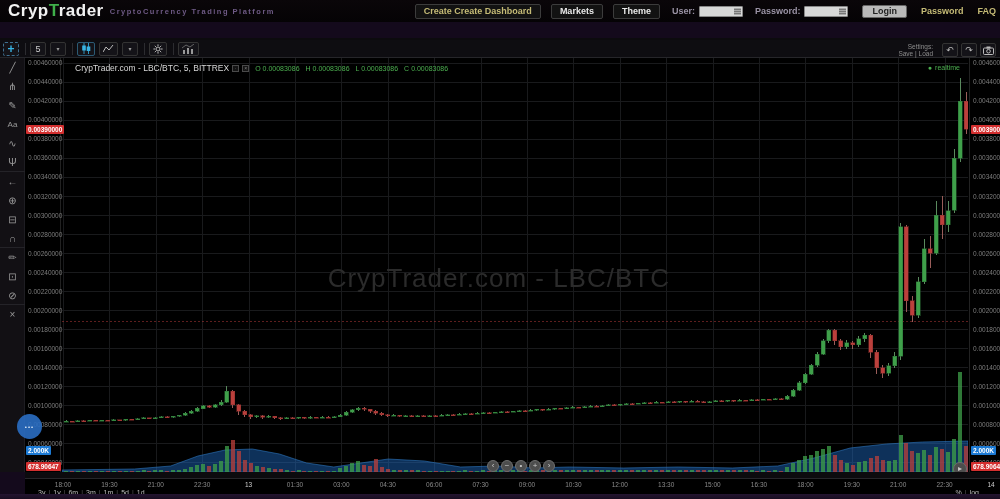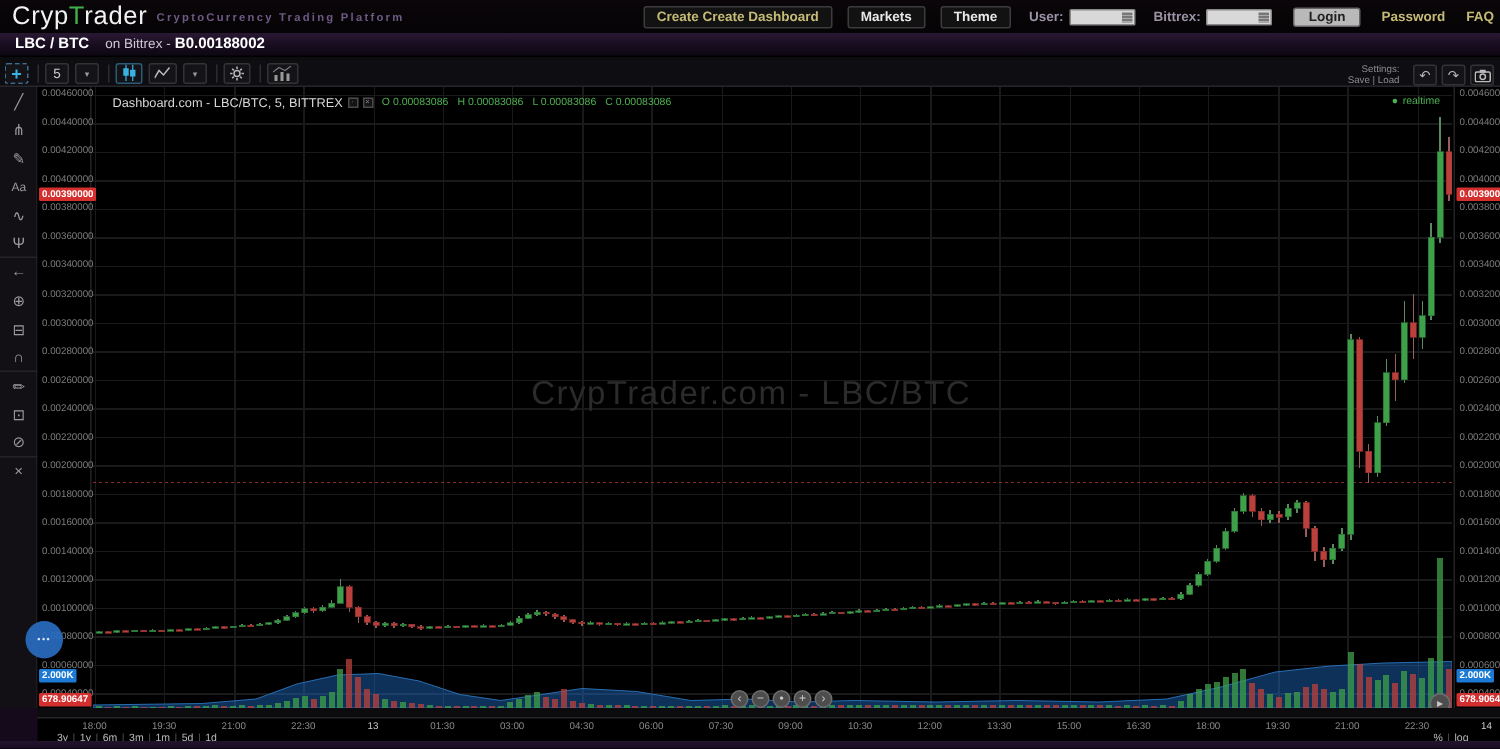--- a/index.html
+++ b/index.html
@@ -2,21 +2,21 @@
 <html><head>
 <meta charset="utf-8">
 <style>
   * { margin:0; padding:0; box-sizing:border-box; }
   html,body { width:1000px; height:499px; overflow:hidden; background:#0d0612; }
   body { font-family:"Liberation Sans", sans-serif; position:relative; }
   #root { position:absolute; inset:0; width:1000px; height:499px; background:#140a1c; overflow:hidden; }
 
   
   #header { position:absolute; left:0; top:0; width:1000px; height:22px; background:linear-gradient(#0a0609,#050305); z-index:30; display:flex; align-items:center; }
-  #logo { margin-left:8px; font-size:17px; font-weight:normal; color:#f2f2f2; letter-spacing:0.5px; }
+  #logo { margin-left:8px; font-size:17px; font-weight:bold; color:#f2f2f2; letter-spacing:0.5px; }
   #logo .accent { color:#3faf4a; }
   #tagline { margin-left:6px; font-size:7.5px; font-weight:bold; letter-spacing:1.5px; color:#6e5a85; margin-top:0; }
   .hbtn { height:15px; border:1px solid #3c3c3c; background:#121212; border-radius:2px; color:#e8e8e8; font-size:9px; font-weight:bold; display:flex; align-items:center; padding:0 8px; margin-left:10px; cursor:pointer; }
   .hbtn.gold { color:#c5bb76; }
   #header-right { position:absolute; right:4px; top:0; height:22px; display:flex; align-items:center; }
   .hlabel { color:#9a93a5; font-size:9px; font-weight:bold; margin-left:12px;text-align:center; }
   .hinput { width:44px; height:11px; background:#d8d8d8; border:1px solid #888; border-radius:1px; margin-left:4px; position:relative; }
   .hinput .grid-ico { position:absolute; right:1px; top:1px; width:7px; height:7px; background:repeating-linear-gradient(#aaa 0 1px,#777 1px 2px); }
   #login-btn { height:13px; background:#b9b9b9; border:1px solid #666; border-radius:2px; color:#222; font-size:9px; font-weight:bold; display:flex; align-items:center; padding:0 9px; margin-left:14px; cursor:pointer; }
   .hlink { color:#c5bb76; font-size:9px; font-weight:bold; margin-left:14px; cursor:pointer; white-space:nowrap; }
@@ -65,21 +65,21 @@
   #legend-row1, #legend-row2 { display:flex; align-items:center; height:10px; margin-bottom:2px; }
   #legend-title { font-size:8.5px; color:#d8d8d8; }
   .mini-sq { width:7px; height:7px; border:1px solid #4a4a4a; background:#141414; color:#888; font-size:5px; line-height:5px; text-align:center; margin-left:3px; cursor:pointer; }
   .ohlc { color:#4caf50; font-size:7px; margin-left:6px; }
   #legend-vol-label { font-size:7.5px; color:#cfcfcf; }
   #legend-vol-v1 { color:#a3a33b; font-size:7px; margin-left:8px; }
   #legend-vol-v2 { color:#4a8fd2; font-size:7px; margin-left:6px; }
   #realtime { position:absolute; right:40px; top:6px; z-index:5; font-size:7px; color:#4caf50; }
   #realtime .dot { font-size:7px; margin-right:3px; }
 
-  #watermark { position:absolute; left:50%; top:191px; transform:translateX(-54%); font-size:22px; color:#2b2b2b; z-index:1; white-space:nowrap; letter-spacing:1px; }
+  #watermark { position:absolute; left:50%; top:205px; transform:translateX(-54%); font-size:26px; color:#2b2b2b; z-index:1; white-space:nowrap; letter-spacing:1px; }
 
   
   #nav-circles { position:absolute; left:462px; top:402px; display:flex; z-index:7; }
   .ncirc { width:12px; height:12px; border-radius:50%; background:#4d4d4d; border:1px solid #6e6e6e; color:#c9c9c9; font-size:8px; line-height:10px; text-align:center; margin-right:2px; cursor:pointer; }
   #goto-realtime { position:absolute; left:928px; top:404px; width:14px; height:14px; border-radius:50%; background:#4d4d4d; border:1px solid #6e6e6e; color:#c9c9c9; font-size:8px; line-height:12px; text-align:center; z-index:7; cursor:pointer; }
 
   #spinner { position:absolute; left:17px; top:414px; width:25px; height:25px; border-radius:50%; background:rgba(42,110,195,0.9); z-index:40; display:flex; align-items:center; justify-content:center; color:#dce9f7; font-size:6px; letter-spacing:1px; }
 
   
   #time-axis { position:absolute; left:0; top:440px; width:1000px; height:10px; background:#000; border-top:1px solid #26262a; }
@@ -104,37 +104,30 @@
     <div id="logo"><span>Cryp</span><span class="accent">T</span><span>rader</span></div>
     <div id="tagline">CryptoCurrency Trading Platform</div>
     <div id="header-right">
       <div class="hbtn gold">Create Create Dashboard</div>
       <div class="hbtn">Markets</div>
       <div class="hbtn">Theme</div>
       <span class="hlabel">User:</span>
       <div class="hinput">
           <div class="grid-ico"></div>
         </div>
-      <span class="hlabel">Bittrex:</span>
+      <span class="hlabel">Password:</span>
       <div class="hinput">
           <div class="grid-ico"></div>
         </div>
       <div id="login-btn">Login</div>
       <span class="hlink">Password</span>
       <span class="hlink">FAQ</span>
     </div>
   </div>
 
-  <div id="tabbar">
-    <div id="tab-title">
-      <span class="pair">LBC / BTC</span>
-      <span class="exch">on Bittrex -</span>
-      <span class="psym">B</span><span class="pval">0.00188002</span>
-    </div>
-  </div>
 
   <div id="widget">
 
     <div id="cw-toolbar">
       <div class="tbtn dashed">
           <span>+</span>
         </div>
       <div class="tsep"></div>
       <div class="tbtn">5</div>
       <div class="tbtn">
@@ -770,21 +763,21 @@
           <div class="tick-label" style="top: 362.914px;">0.00080000</div>
           <div class="tick-label" style="top: 381.948px;">0.00060000</div>
           <div class="tick-label" style="top: 400.983px;">0.00040000</div>
           <div class="badge red" style="top: 66.8793px;">0.00390000</div>
           <div class="badge blue" style="top: 388px;">2.000K</div>
           <div class="badge red" style="top: 404px;">678.90647</div>
         </div>
 
       <div id="legend">
         <div id="legend-row1">
-          <span id="legend-title">Dashboard.com - LBC/BTC, 5, BITTREX</span>
+          <span id="legend-title">CrypTrader.com - LBC/BTC, 5, BITTREX</span>
           <span class="mini-sq">·</span>
           <span class="mini-sq">×</span>
           <span class="ohlc"><span>O</span> <span>0.00083086</span></span>
           <span class="ohlc"><span>H</span> <span>0.00083086</span></span>
           <span class="ohlc"><span>L</span> <span>0.00083086</span></span>
           <span class="ohlc"><span>C</span> <span>0.00083086</span></span>
         </div>
       </div>
 
       <div id="realtime"><span class="dot">●</span><span>realtime</span></div>

